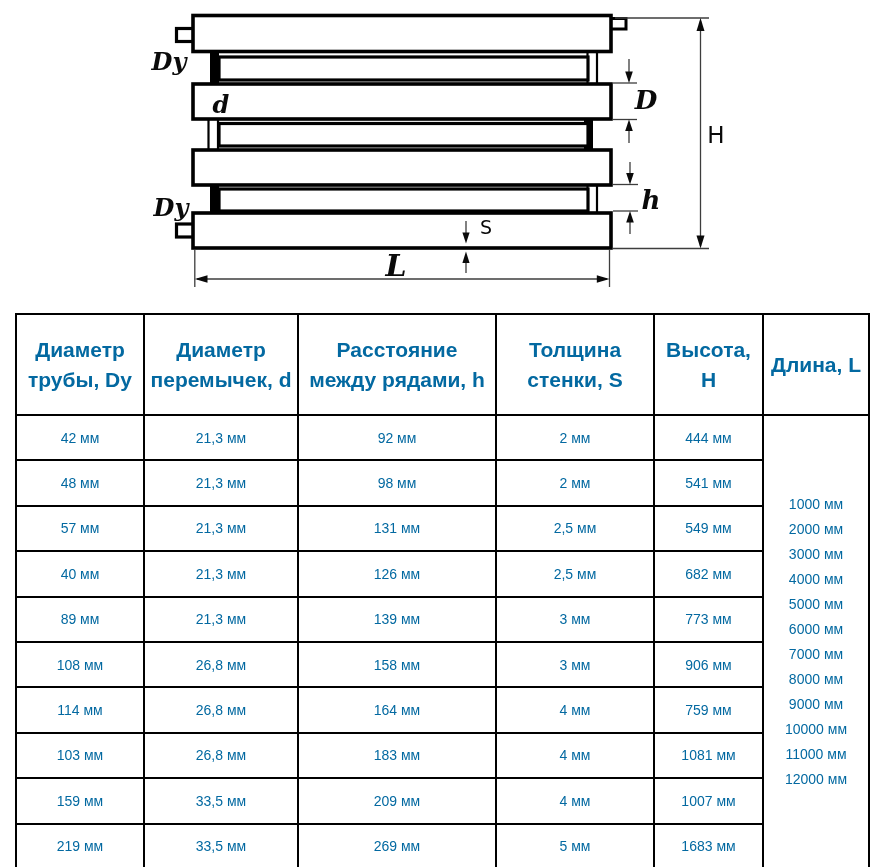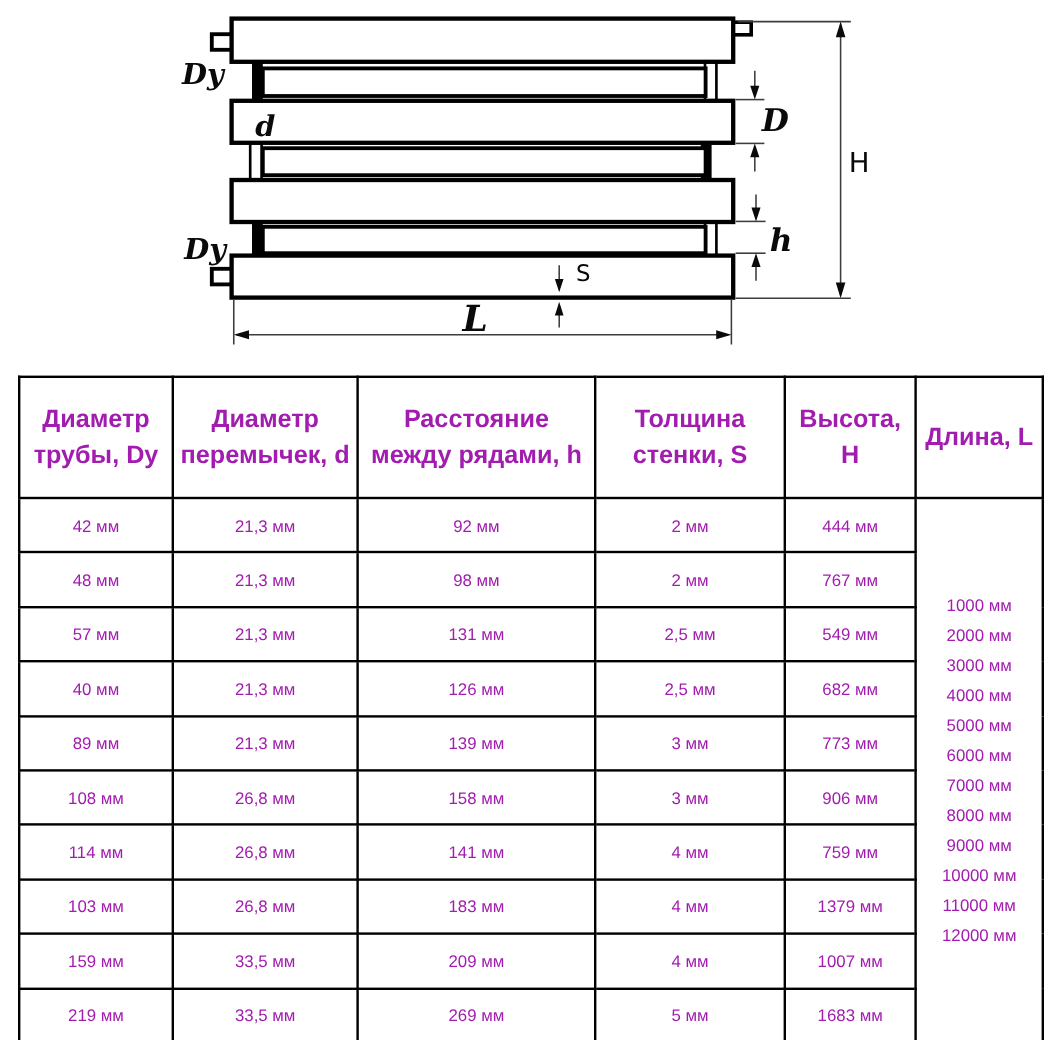--- a/index.html
+++ b/index.html
@@ -1,17 +1,17 @@
 <!DOCTYPE html>
 <html><head>
 <meta charset="utf-8">
 <style>
   html,body{margin:0;padding:0;background:#ffffff;}
   .page{position:relative;width:882px;height:867px;background:#fff;overflow:hidden;
-        font-family:"Liberation Sans",sans-serif;color:#a21caf;}
+        font-family:"Liberation Sans",sans-serif;color:#0369a1;}
   .drawing{position:absolute;left:0;top:0;width:882px;height:296px;}
   .spec-table{position:absolute;left:15px;top:313px;border-collapse:collapse;
               table-layout:fixed;width:853px;}
   .spec-table th,.spec-table td{border:2px solid #000;text-align:center;
               vertical-align:middle;padding:0 2px;overflow:hidden;}
   .spec-table th{font-weight:bold;font-size:21px;line-height:30px;height:99px;}
   .spec-table td{font-size:14px;height:43.4px;}
   .len-cell{white-space:pre-line;line-height:25px;font-size:21px;}
   .dim-label-serif{font-family:"DejaVu Serif",serif;font-style:italic;font-weight:bold;}
   .dim-label-sans{font-family:"DejaVu Sans",sans-serif;}
@@ -142,21 +142,21 @@
 9000 мм
 10000 мм
 11000 мм
 12000 мм</td>
       </tr>
       <tr>
         <td>48 мм</td>
         <td>21,3 мм</td>
         <td>98 мм</td>
         <td>2 мм</td>
-        <td>767 мм</td>
+        <td>541 мм</td>
       </tr>
       <tr>
         <td>57 мм</td>
         <td>21,3 мм</td>
         <td>131 мм</td>
         <td>2,5 мм</td>
         <td>549 мм</td>
       </tr>
       <tr>
         <td>40 мм</td>
@@ -175,30 +175,30 @@
       <tr>
         <td>108 мм</td>
         <td>26,8 мм</td>
         <td>158 мм</td>
         <td>3 мм</td>
         <td>906 мм</td>
       </tr>
       <tr>
         <td>114 мм</td>
         <td>26,8 мм</td>
-        <td>141 мм</td>
+        <td>164 мм</td>
         <td>4 мм</td>
         <td>759 мм</td>
       </tr>
       <tr>
         <td>103 мм</td>
         <td>26,8 мм</td>
         <td>183 мм</td>
         <td>4 мм</td>
-        <td>1379 мм</td>
+        <td>1081 мм</td>
       </tr>
       <tr>
         <td>159 мм</td>
         <td>33,5 мм</td>
         <td>209 мм</td>
         <td>4 мм</td>
         <td>1007 мм</td>
       </tr>
       <tr>
         <td>219 мм</td>

